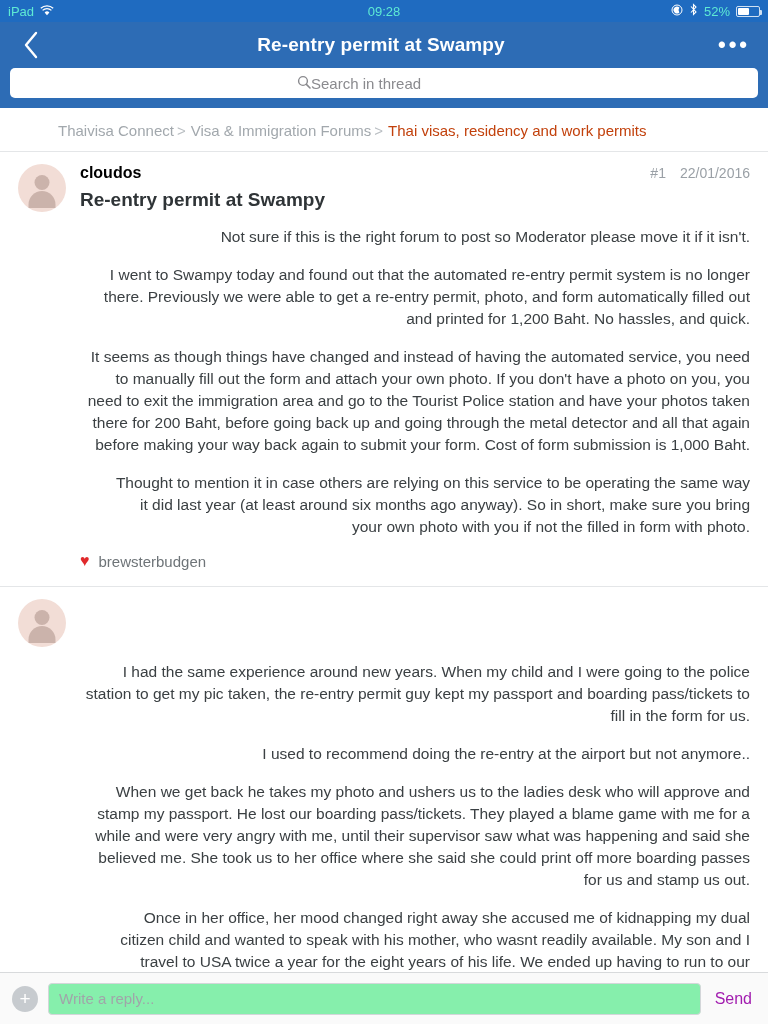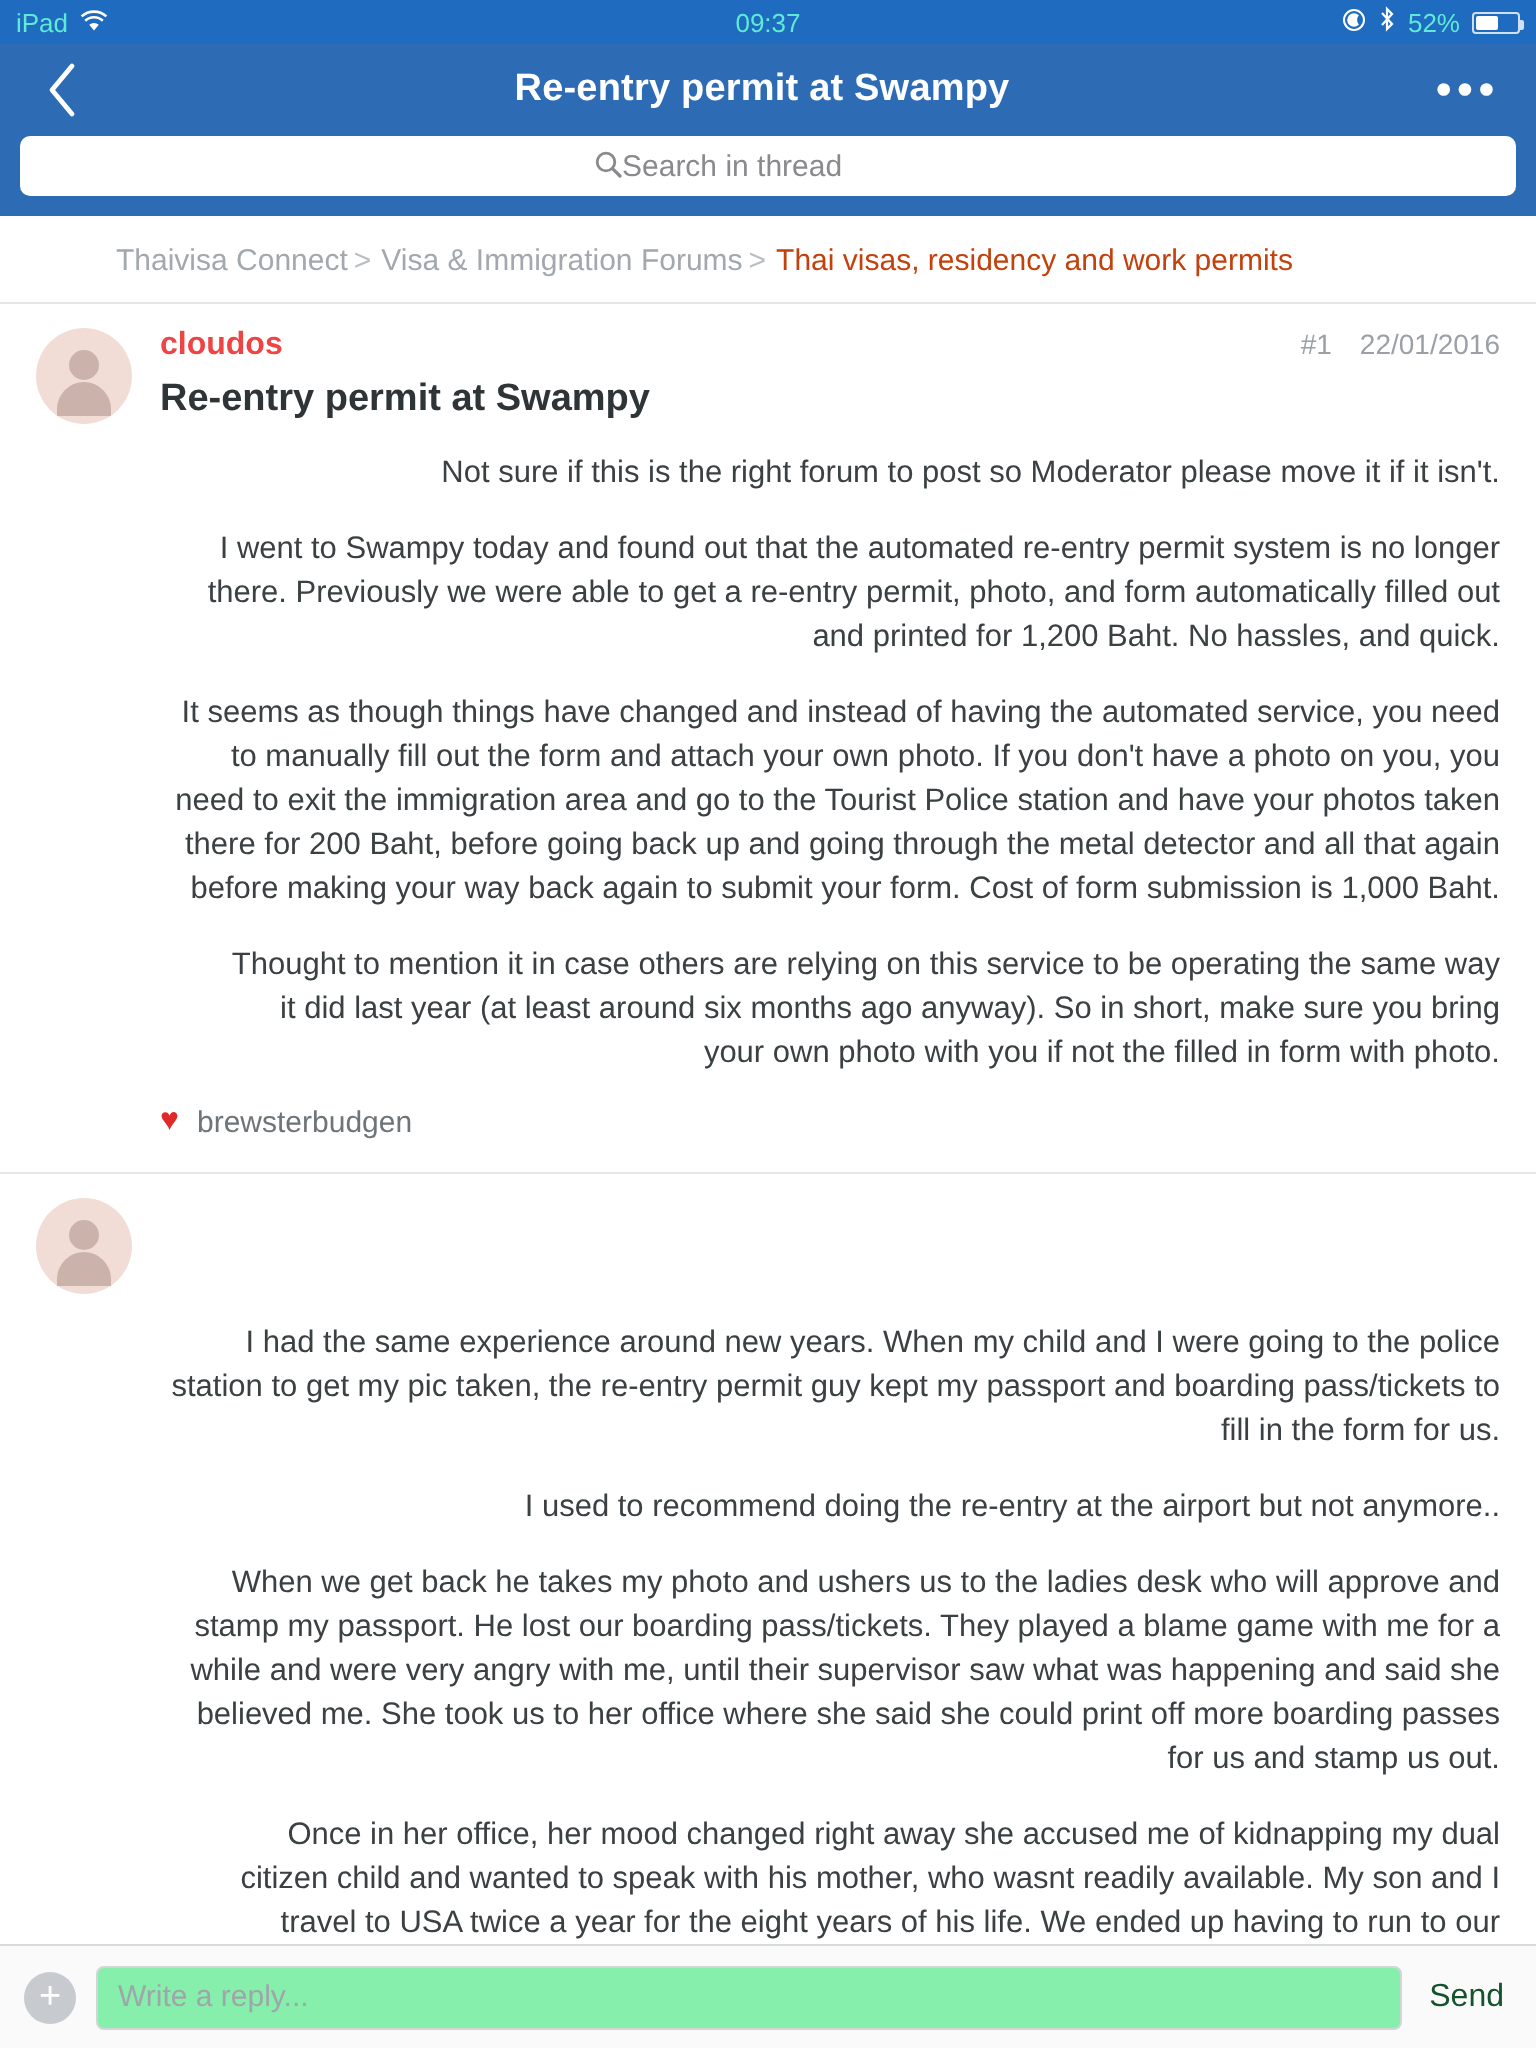--- a/index.html
+++ b/index.html
@@ -134,21 +134,21 @@
     position: absolute; top: 11px; left: 50%; transform: translateX(-50%);
     width: 15px; height: 15px; border-radius: 50%; background: #cbb3ab;
   }
   .avatar .body {
     position: absolute; bottom: 4px; left: 50%; transform: translateX(-50%);
     width: 27px; height: 17px; border-radius: 14px 14px 0 0; background: #cbb3ab;
   }
   .post-headmain { flex: 1; min-width: 0; }
   .post-meta-row { display: flex; align-items: baseline; }
   .author {
-    color: #ef4444; font-size: 16px; font-weight: bold;
+    color: #000000; font-size: 16px; font-weight: bold;
     cursor: pointer;
   }
   .meta-right {
     margin-left: auto;
     color: #9aa0a6;
     font-size: 14px;
     display: flex;
     gap: 14px;
     white-space: nowrap;
   }
@@ -195,40 +195,40 @@
     border: 1px solid #d3d6d9;
     border-radius: 4px;
     padding: 0 10px;
     font-size: 15px;
     font-family: "Liberation Sans", sans-serif;
     color: #3b4043;
     outline: none;
   }
   .reply-input::placeholder { color: #a0a5a9; }
   .send-btn {
-    color: #14532d; font-size: 16px; padding: 0 4px; cursor: pointer; flex: none;
+    color: #a21caf; font-size: 16px; padding: 0 4px; cursor: pointer; flex: none;
   }
 </style>
 </head>
 <body>
 
 <div class="screen">
 
   <div class="statusbar">
     <div class="sb-left">
       <span>iPad</span>
       <span class="wifi-icon">
         <svg width="14" height="11" viewBox="0 0 14 11" aria-hidden="true">
           <path d="M7 10.2 L4.6 7.4 a3.6 3.6 0 0 1 4.8 0 Z" fill="#ffffff"></path>
           <path d="M2.6 5.4 a6.4 6.4 0 0 1 8.8 0" stroke="#ffffff" stroke-width="1.3" fill="none"></path>
           <path d="M0.8 3.2 a9.2 9.2 0 0 1 12.4 0" stroke="#ffffff" stroke-width="1.3" fill="none"></path>
         </svg>
       </span>
     </div>
-    <div class="sb-center">09:37</div>
+    <div class="sb-center">09:28</div>
     <div class="sb-right">
       <span>
         <svg width="12" height="12" viewBox="0 0 12 12" aria-hidden="true">
           <circle cx="6" cy="6" r="5" fill="none" stroke="#ffffff" stroke-width="1"></circle>
           <path d="M8.4 3.6 A3.4 3.4 0 1 0 8.4 8.4 A4.2 4.2 0 0 1 8.4 3.6 Z" fill="#ffffff"></path>
         </svg>
       </span>
       <span>
         <svg width="9" height="13" viewBox="0 0 9 13" aria-hidden="true">
           <path d="M2 3.5 L7 9 L4.5 11.5 L4.5 1.5 L7 4 L2 9.5" stroke="#ffffff" stroke-width="1.1" fill="none"></path>

